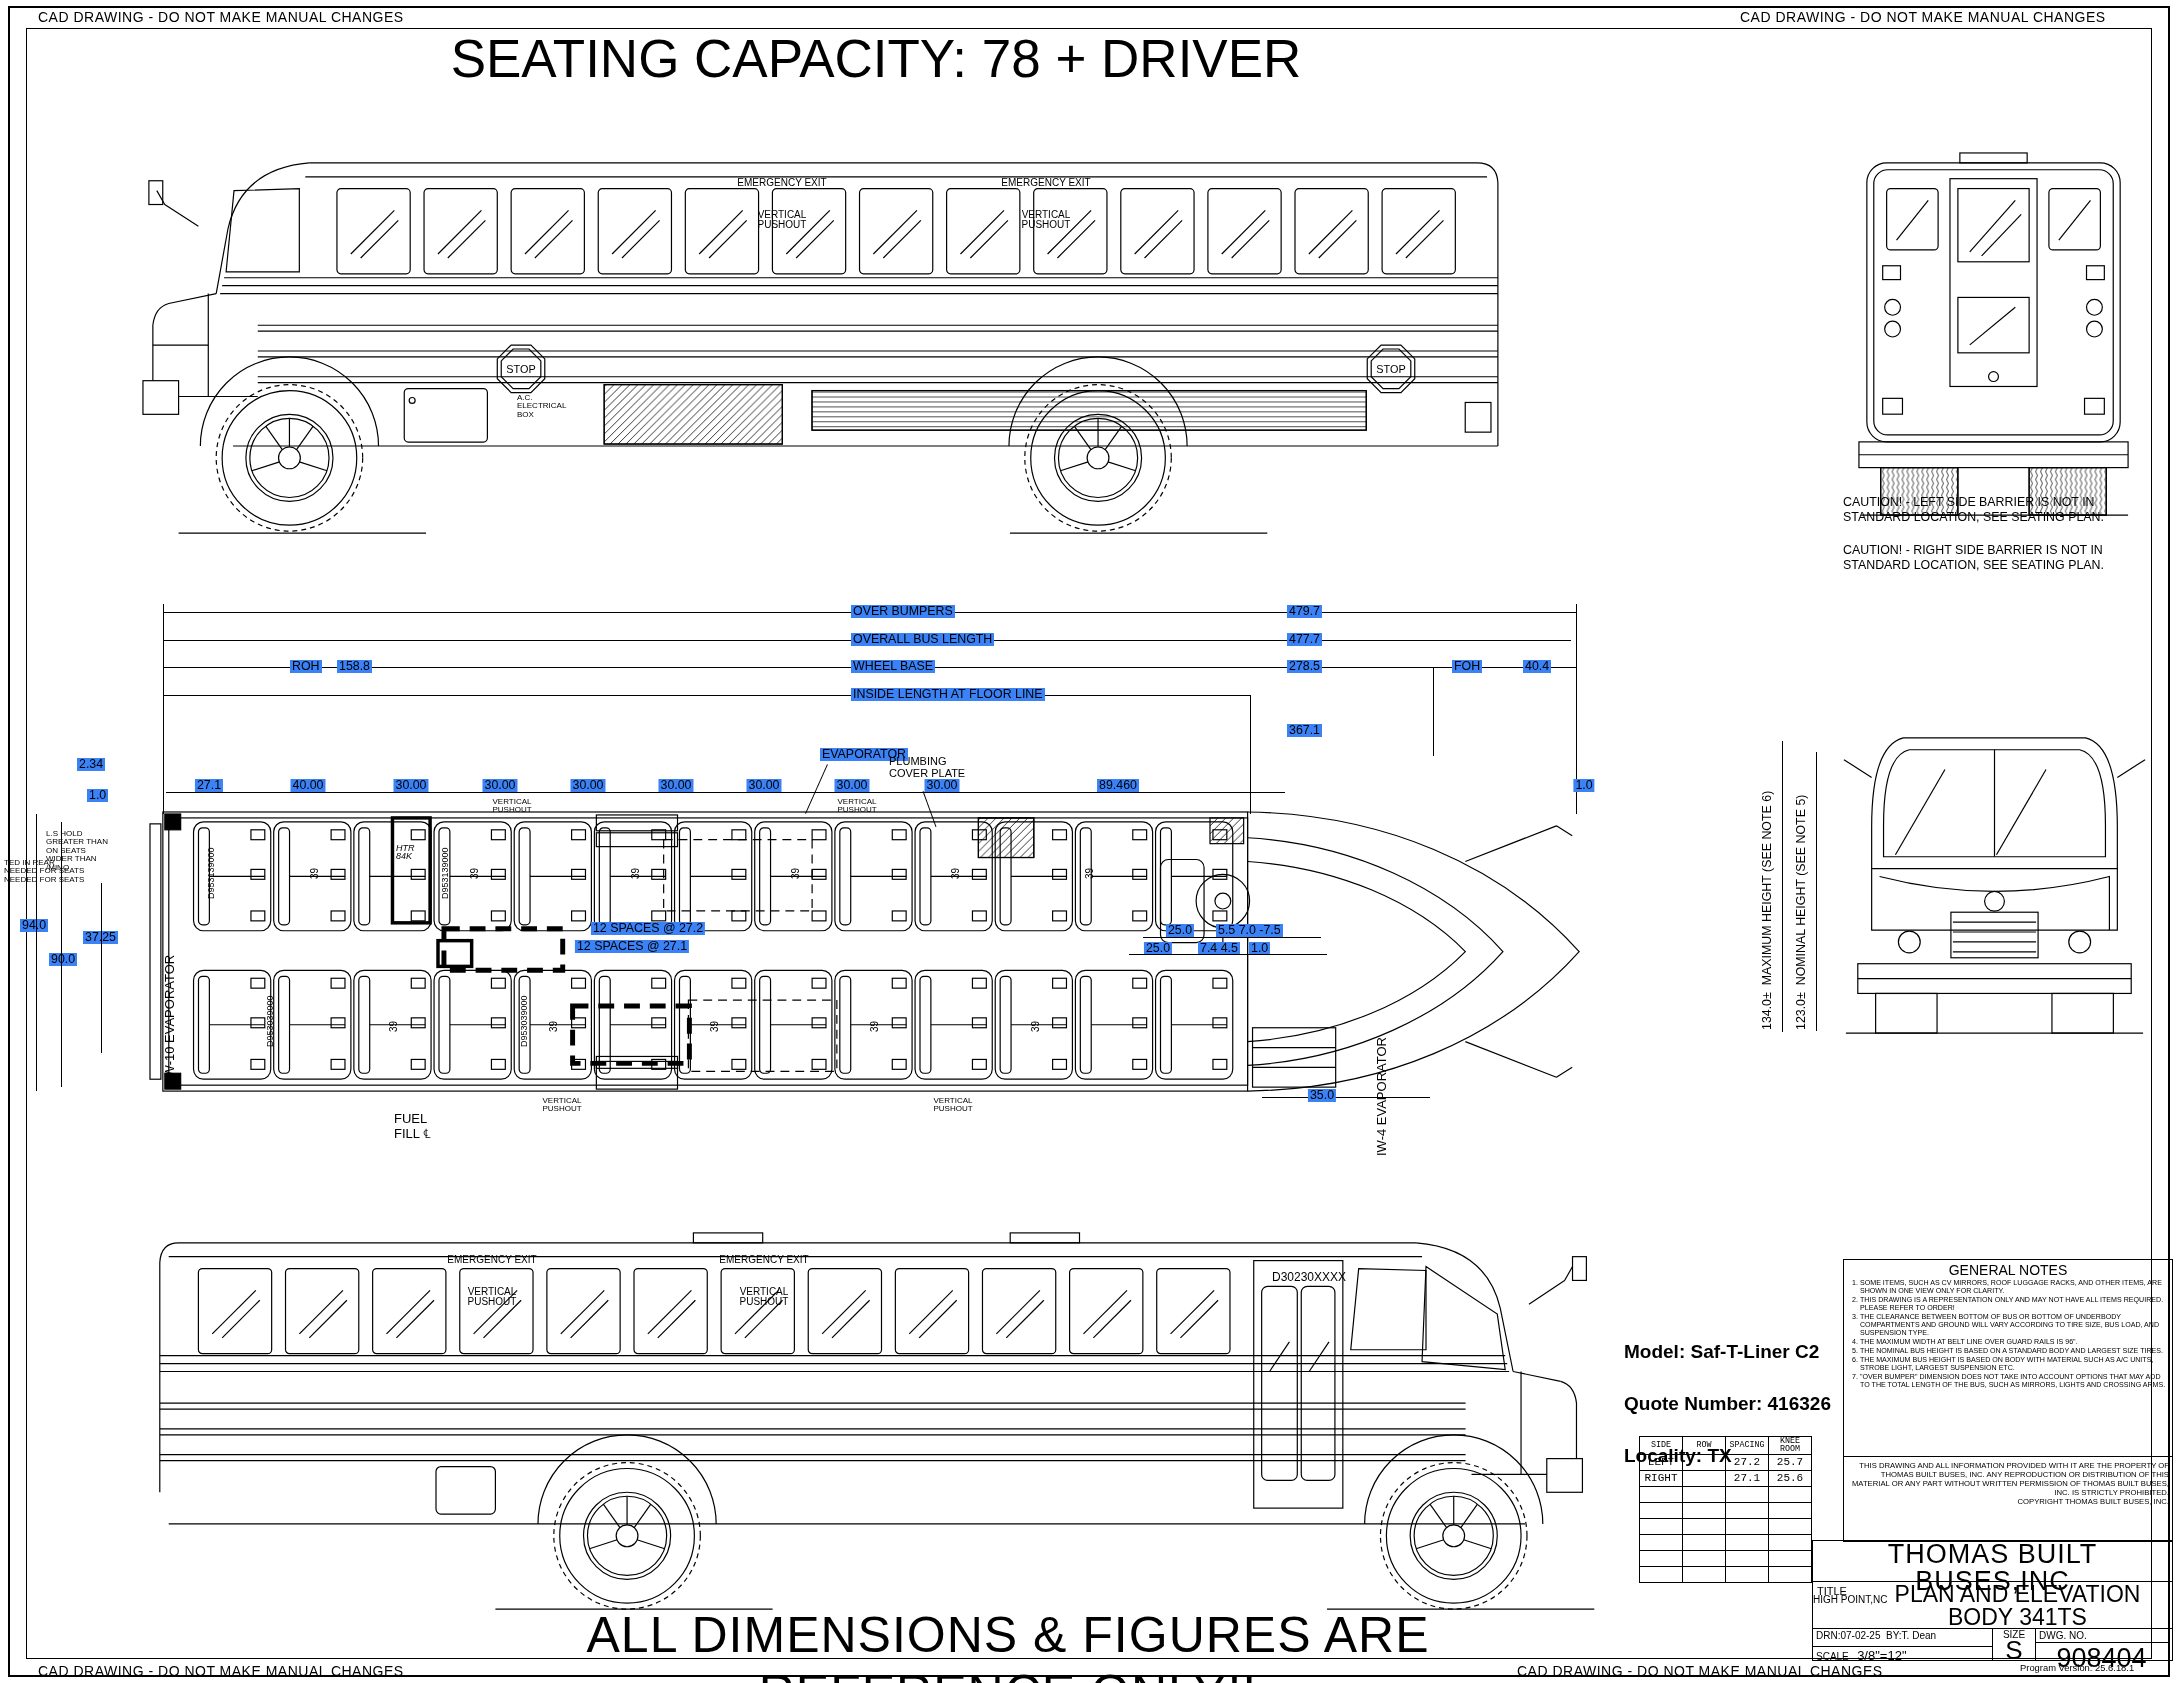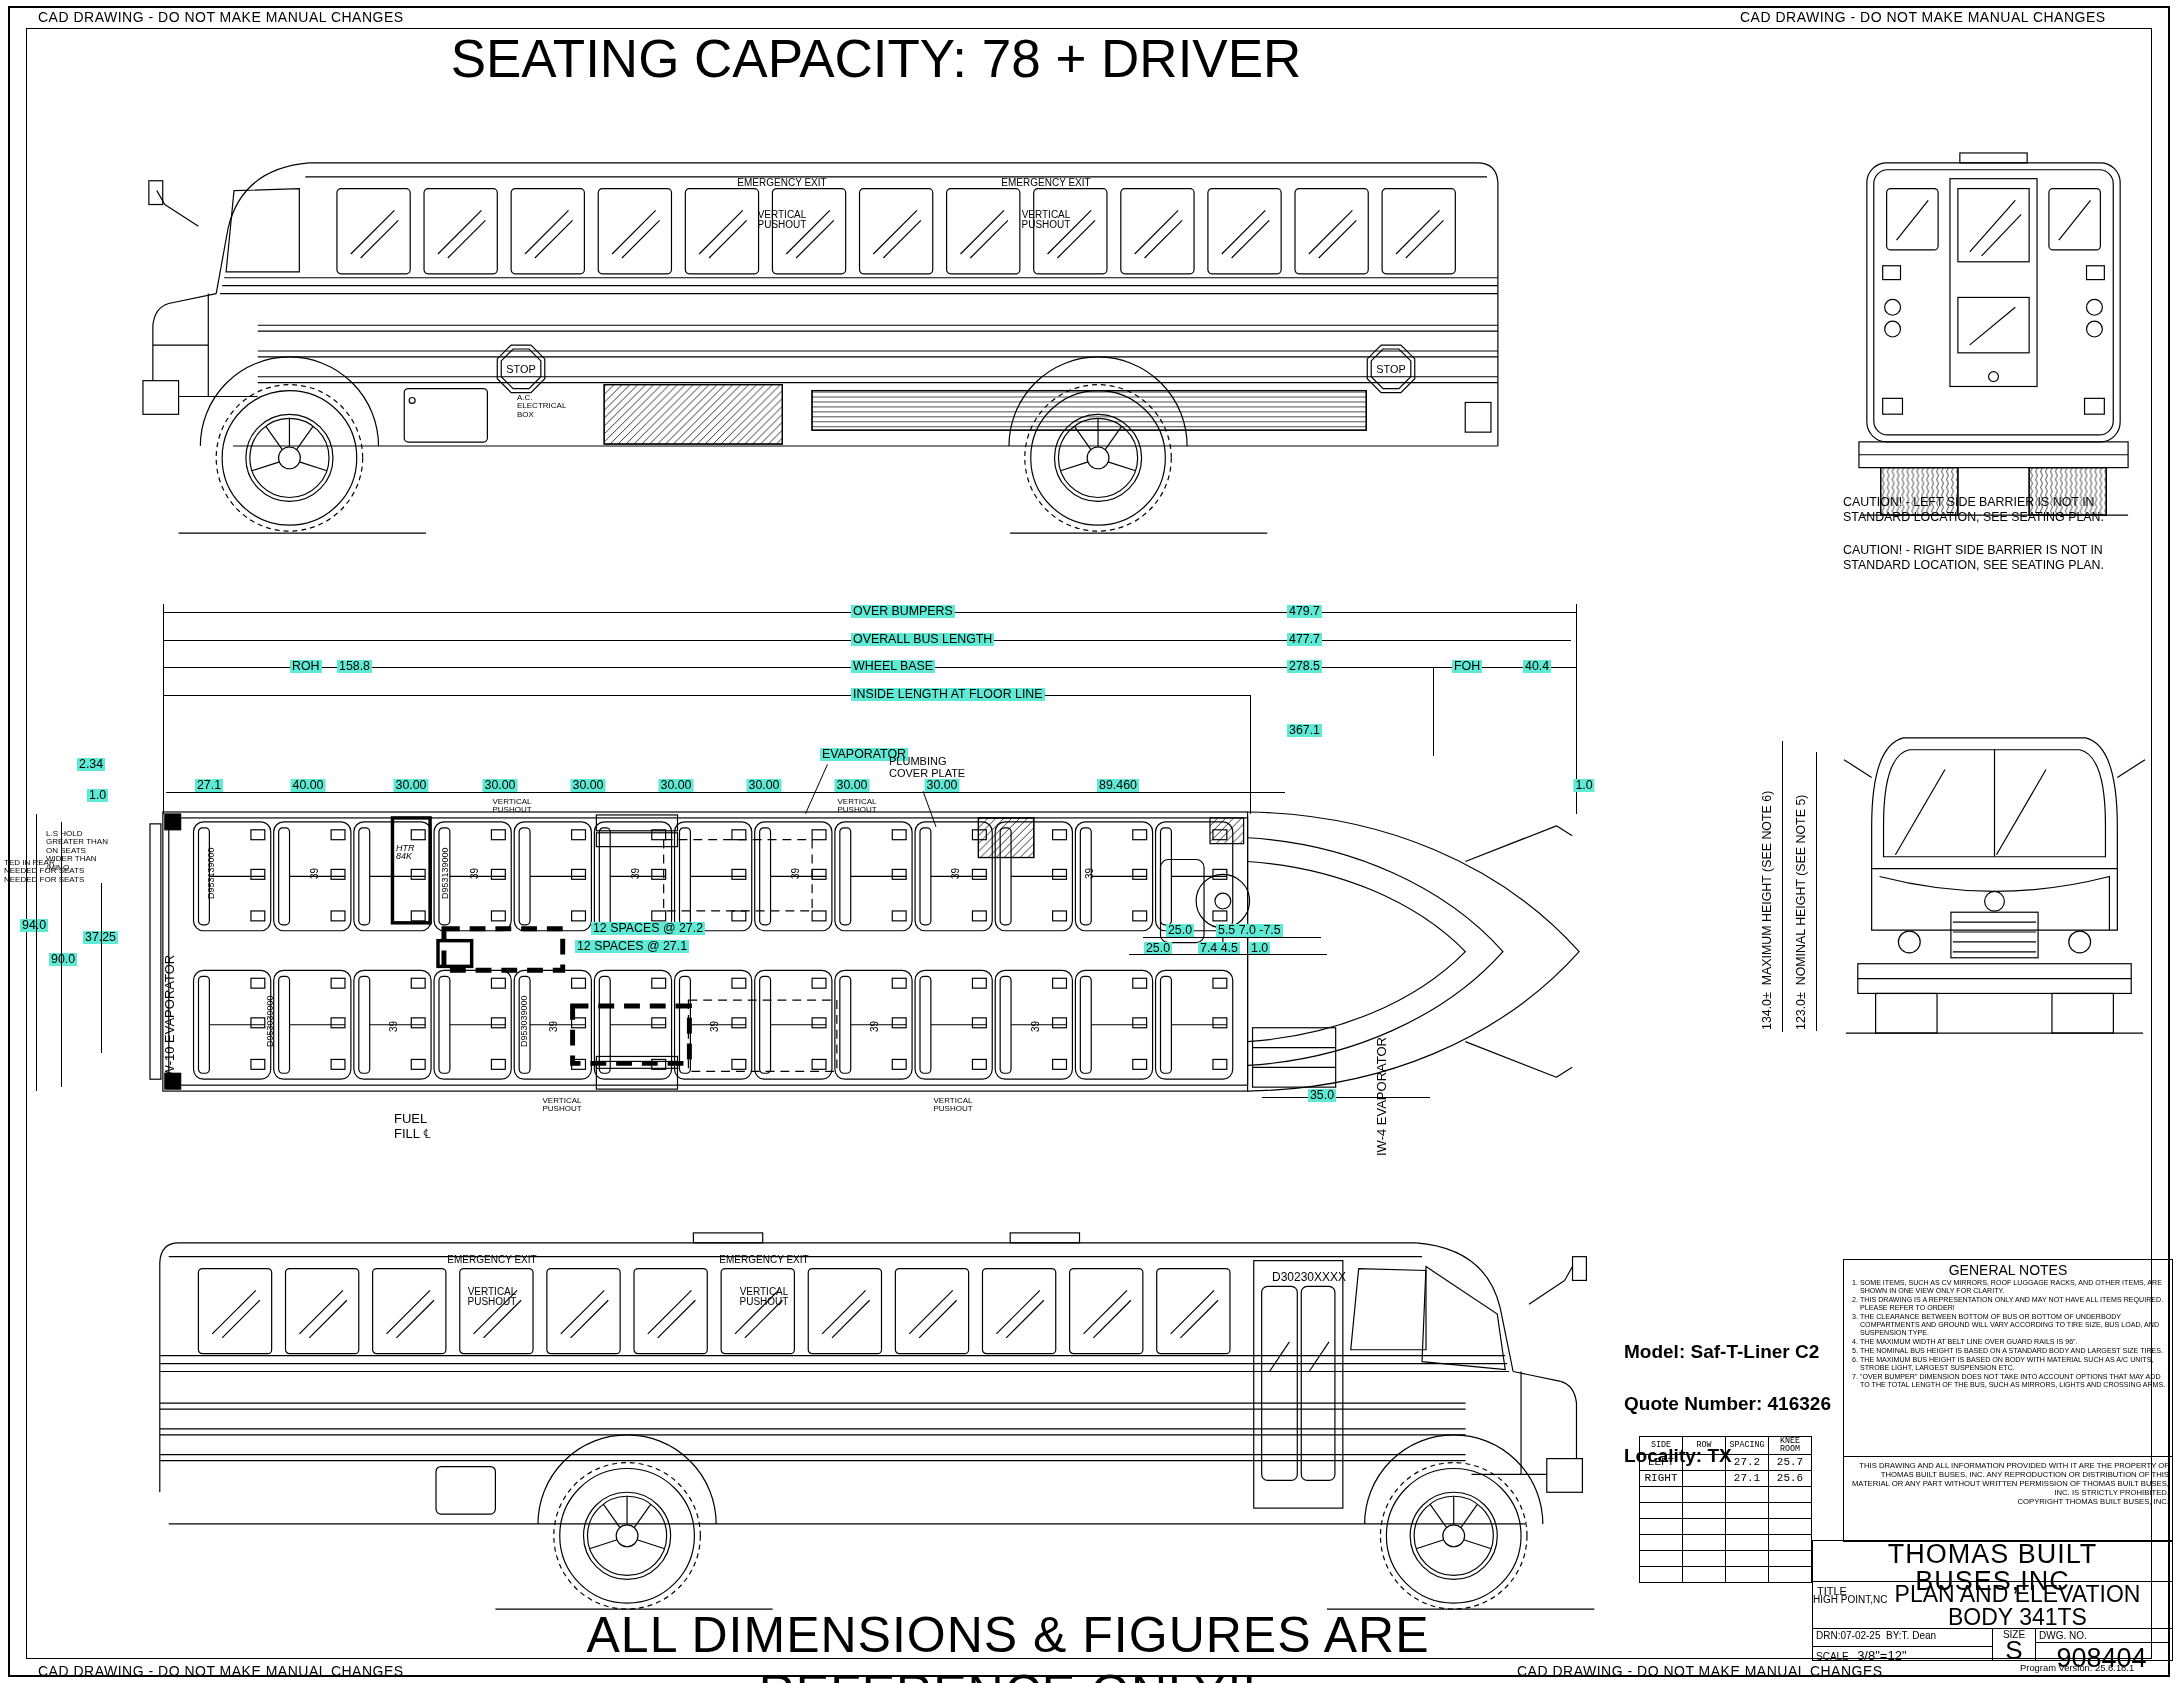--- a/index.html
+++ b/index.html
@@ -3,21 +3,21 @@
 <meta charset="utf-8">
 <style>
   html,body{margin:0;padding:0;background:#e8e8e8;}
   #sheet{position:relative;width:2178px;height:1683px;background:#ffffff;
          font-family:"Liberation Sans",sans-serif;color:#000;overflow:hidden;}
   #outerframe{position:absolute;left:8px;top:6px;right:8px;bottom:6px;border:2px solid #000;}
   #innerframe{position:absolute;left:26px;top:28px;right:26px;bottom:24px;border:1.5px solid #000;}
   .t{position:absolute;white-space:pre-line;color:#000;}
   .c{transform:translateX(-50%);text-align:center;}
   .corner{font-size:14px;letter-spacing:0.5px;}
-  .dim{font-size:12.4px;background:#5eead4;padding:0 2px;line-height:13px;}
+  .dim{font-size:12.4px;background:#3b82f6;padding:0 2px;line-height:13px;}
   .sm{font-size:10px;line-height:10.4px;text-align:center;}
   .xs{font-size:8px;line-height:8.4px;}
   .rot{transform-origin:left top;transform:rotate(-90deg);white-space:nowrap;}
   .hl{position:absolute;border-top:1px solid #000;}
   .vl{position:absolute;border-left:1px solid #000;}
   svg{position:absolute;overflow:visible;}
   .lw{stroke:#000;fill:none;stroke-width:1.2px;}
   #notespanel{position:absolute;left:1843px;top:1259px;width:328px;height:281px;border:1.5px solid #000;}
   #notespanel h3{margin:2px 0 1px 0;font-size:14px;font-weight:normal;text-align:center;}
   #notespanel ol{margin:0 2px 0 2px;padding-left:14px;font-size:7.1px;line-height:8px;}

